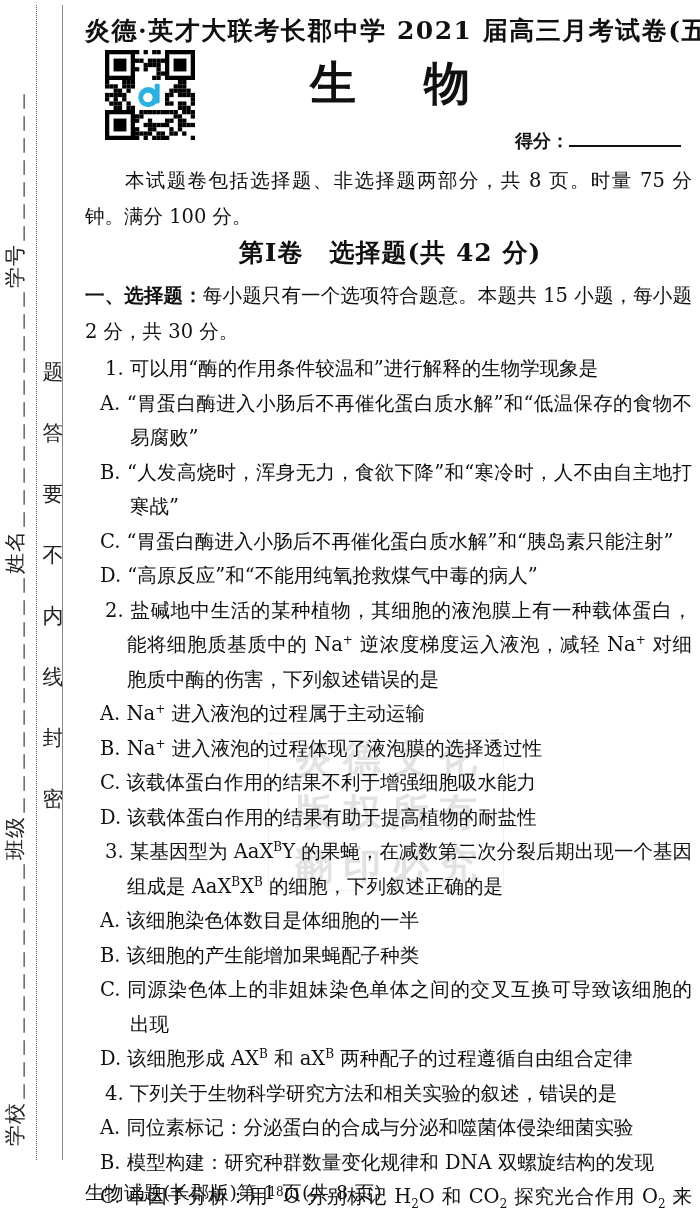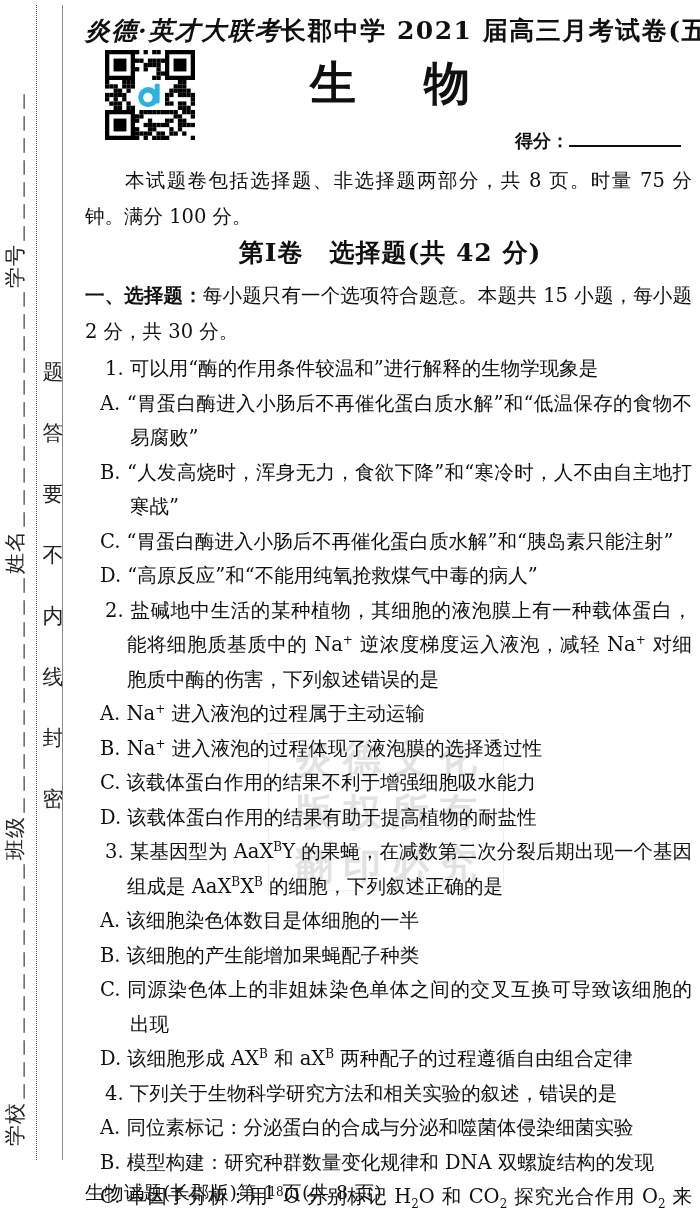--- a/index.html
+++ b/index.html
@@ -27,21 +27,21 @@
     align-items:center;padding:6px 0;box-sizing:border-box;
     color:#e2e2e2;font-size:38px;font-weight:bold;letter-spacing:10px;line-height:1;
   }
   .watermark div{text-indent:10px;}
 
   
   .header-title{
     position:absolute;left:85px;top:14px;width:610px;text-align:center;
     font-size:25px;font-weight:bold;white-space:nowrap;letter-spacing:1.5px;
   }
-  .header-title .brand{font-weight:900;font-style:italic;}
+  .header-title .brand{font-weight:900;}
   .qr{position:absolute;left:104px;top:50px;width:92px;height:90px;}
   .subject{
     position:absolute;left:85px;top:56px;width:610px;
     display:flex;justify-content:center;column-gap:68px;
     font-size:46px;font-weight:bold;line-height:1.2;
   }
   .score{position:absolute;left:515px;top:127px;font-size:18px;font-weight:bold;white-space:nowrap;}
   .score .blank{display:inline-block;width:112px;border-bottom:2px solid #111;height:18px;vertical-align:baseline;}
 
   

